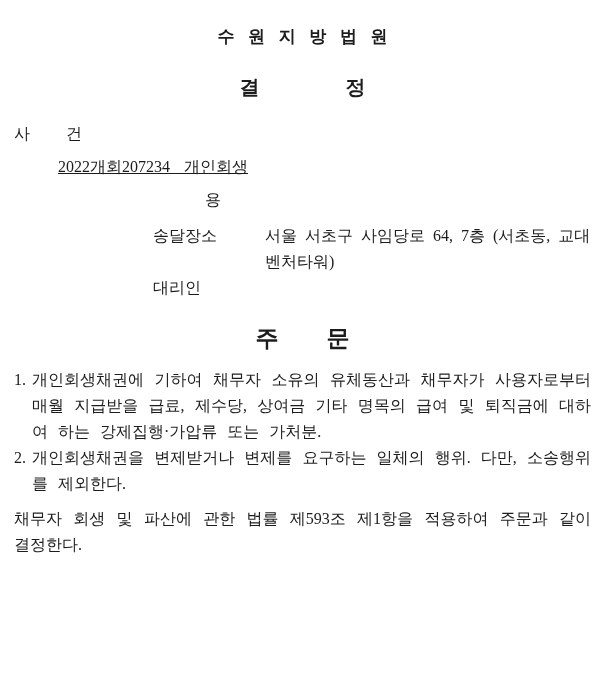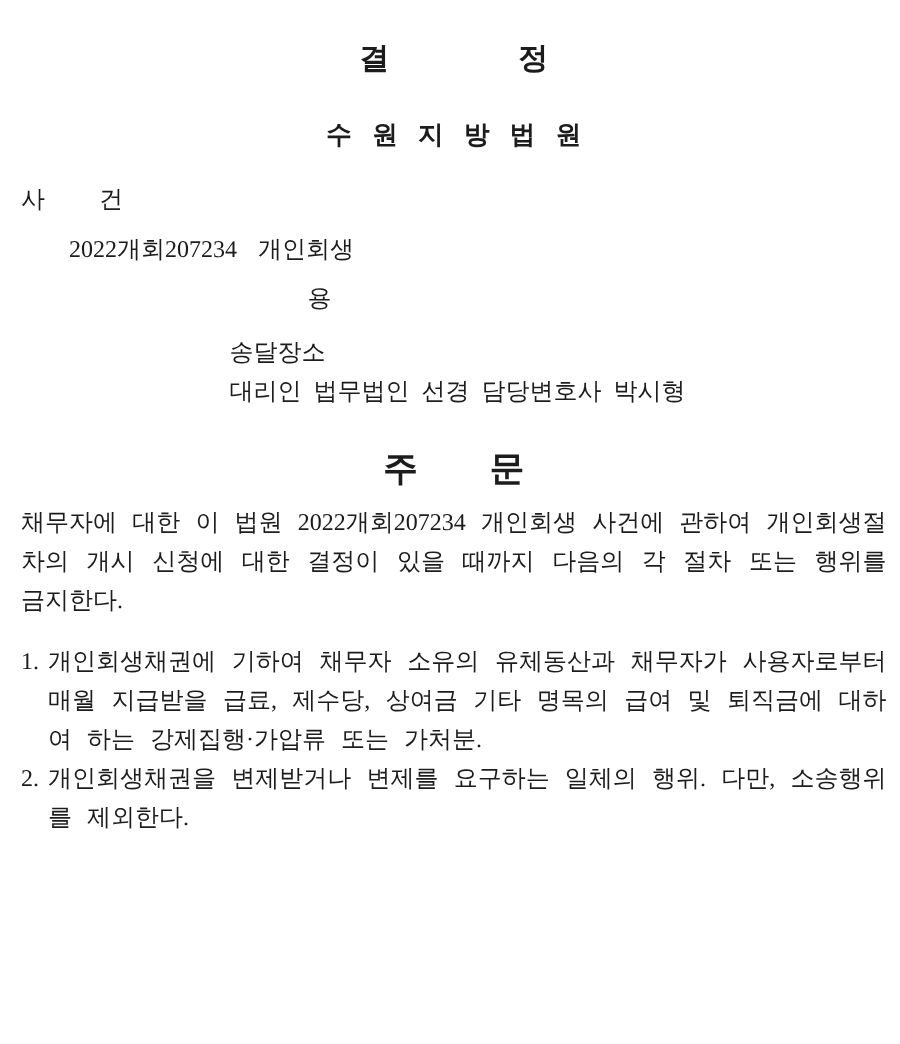--- a/index.html
+++ b/index.html
@@ -24,25 +24,25 @@
   }
 
   .court-name  { width:170px; font-size:17px; font-weight:bold; line-height:22px; }
   .h1-wrap     { margin-top:26px; }
   .doc-title   { width:126px; font-size:20px; font-weight:bold; line-height:27px; }
   .h2-wrap     { margin-top:26px; }
 
   .meta { margin-top:16px; font-size:16px; }
   .meta .row { display:flex; line-height:33px;flex-direction:column; }
   .meta .label { width:68px; font-size:16px; }
-  .case-value   { margin-left:32px;  white-space:pre-wrap; word-spacing:3px; }
+  .case-value   { margin-left:44px;  white-space:pre-wrap; word-spacing:3px;text-decoration:underline; }
   .debtor-value { margin-left:191px; }
 
   .addr { margin-top:7px; margin-left:139px; font-size:16px; line-height:26px; }
-  .addr .addr-line { display:flex; }
+  .addr .addr-line { display:flex;gap:32px; }
   .addr .addr-label { flex:none; }
   .addr .gap-wide   { margin-left:16px; }
   .addr .gap-normal { margin-left:8px; }
   .addr .addr-value { word-spacing:4px; }
 
   .section-head { width:94px; font-size:23px; font-weight:bold; line-height:27px; }
   .order-head-wrap  { margin-top:24px; }
   .reason-head-wrap { margin-top:0; }
 
   .para {
@@ -58,60 +58,60 @@
     font-size:16px; line-height:26px;
     text-align:justify; word-spacing:6px;
   }
   .item .no { position:absolute; left:0; top:0; word-spacing:0; }
 </style>
 </head>
 <body>
 
 <div class="page">
 
+  <div class="center-wrap h1-wrap">
+    <h1 class="court-name spread">수 원 지 방 법 원</h1>
+  </div>
+
   <div class="center-wrap h2-wrap">
     <h2 class="doc-title spread">결 정</h2>
-  </div>
-
-  <div class="center-wrap h1-wrap">
-    <h1 class="court-name spread">수 원 지 방 법 원</h1>
   </div>
 
   <div class="meta">
     <div class="row">
       <span class="label spread">사 건</span>
       <span class="case-value">2022개회207234  개인회생</span>
     </div>
     <div class="row">
       <span class="debtor-value">용</span>
     </div>
   </div>
 
   <div class="addr">
     <div class="addr-line">
       <span class="addr-label">송달장소</span>
+      <span class="addr-value gap-wide">서울 서초구 사임당로 64, 7층 (서초동, 교대벤처타워)</span>
     </div>
     <div class="addr-line">
       <span class="addr-label">대리인</span>
-      <span class="addr-value gap-normal">법무법인 선경 담당변호사 박시형</span>
     </div>
   </div>
 
   <div class="center-wrap order-head-wrap">
     <h3 class="section-head spread">주 문</h3>
   </div>
 
-  <p class="para intro-para">채무자에 대한 이 법원 2022개회207234 개인회생 사건에 관하여 개인회생절차의 개시 신청에 대한 결정이 있을 때까지 다음의 각 절차 또는 행위를 금지한다.</p>
 
   <ol class="items">
     <li class="item">
       <span class="no">1.</span>
       <span class="item-text">개인회생채권에 기하여 채무자 소유의 유체동산과 채무자가 사용자로부터 매월 지급받을 급료, 제수당, 상여금 기타 명목의 급여 및 퇴직금에 대하여 하는 강제집행·가압류 또는 가처분.</span>
     </li>
     <li class="item">
       <span class="no">2.</span>
       <span class="item-text">개인회생채권을 변제받거나 변제를 요구하는 일체의 행위. 다만, 소송행위를 제외한다.</span>
     </li>
   </ol>
 
 
+  <p class="para reason-para">채무자 회생 및 파산에 관한 법률 제593조 제1항을 적용하여 주문과 같이 결정한다.</p>
 
 </div>
 
 </body></html>

